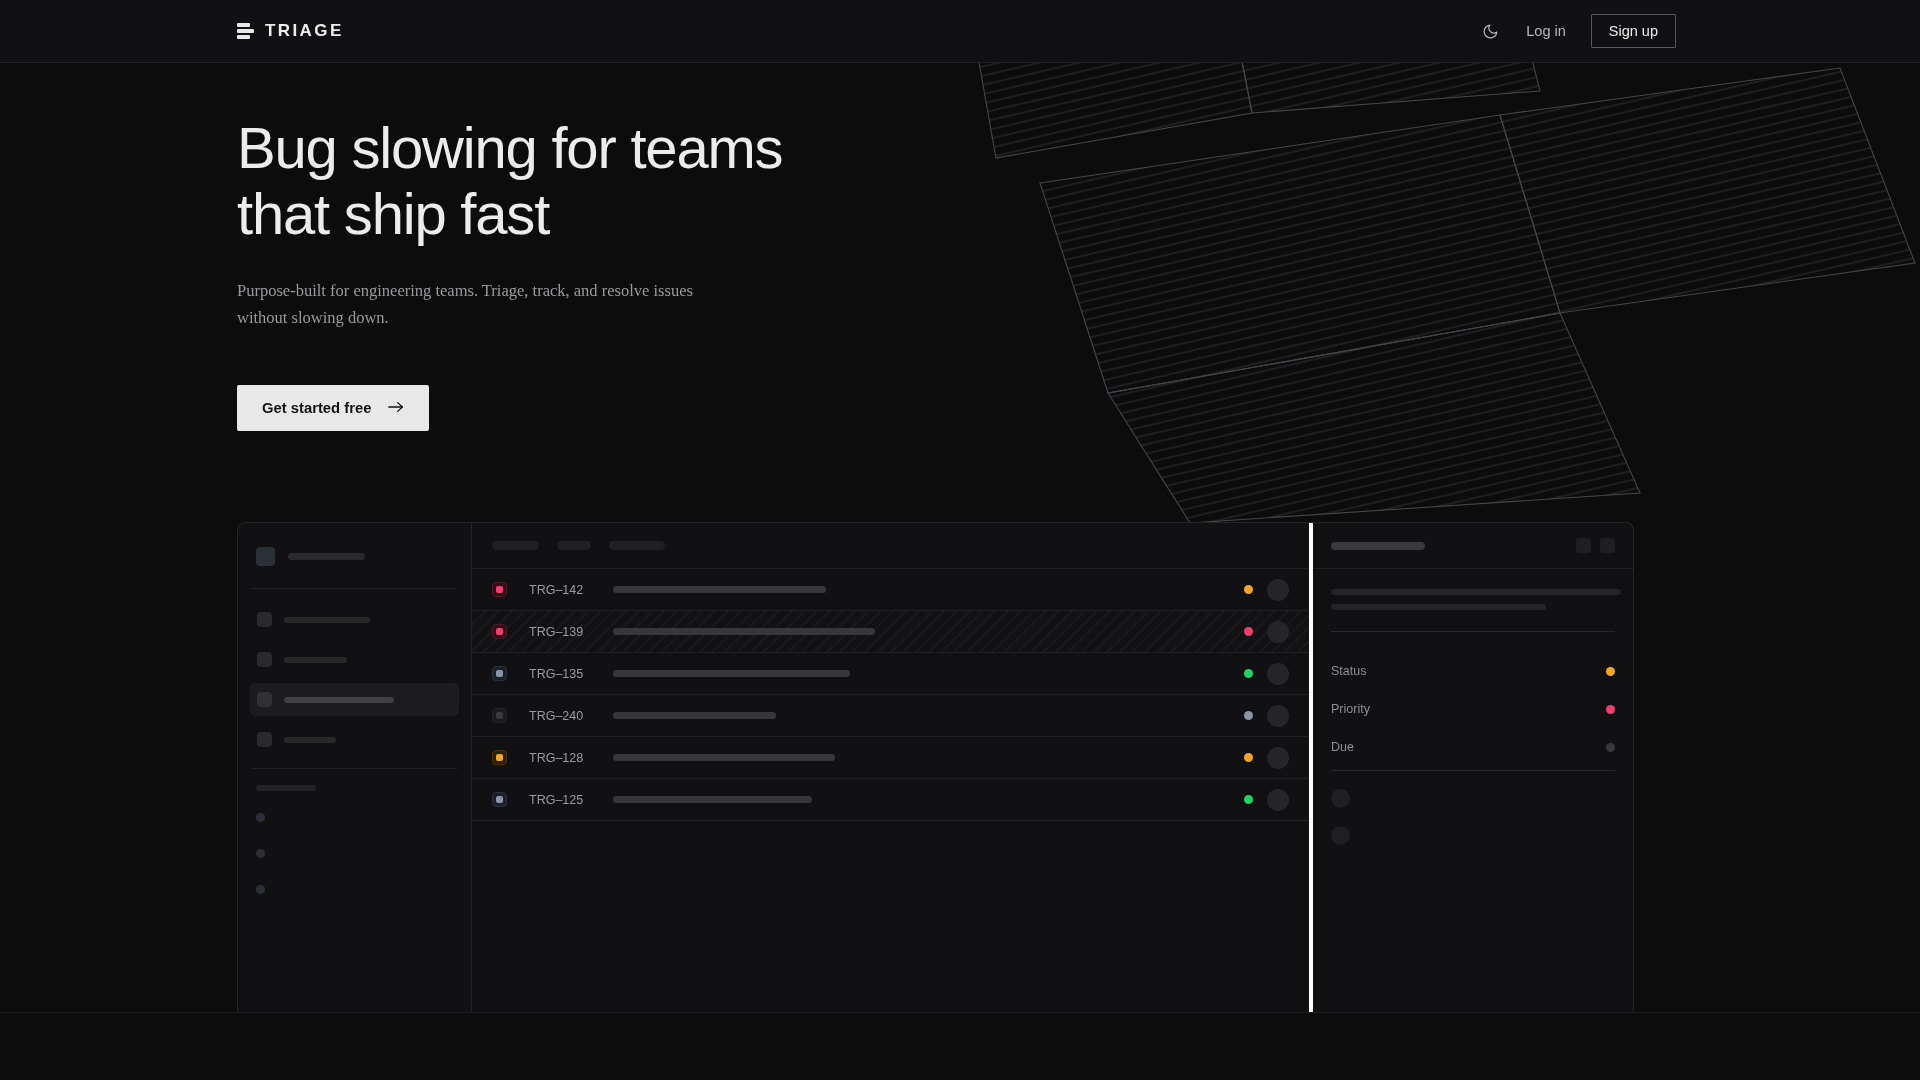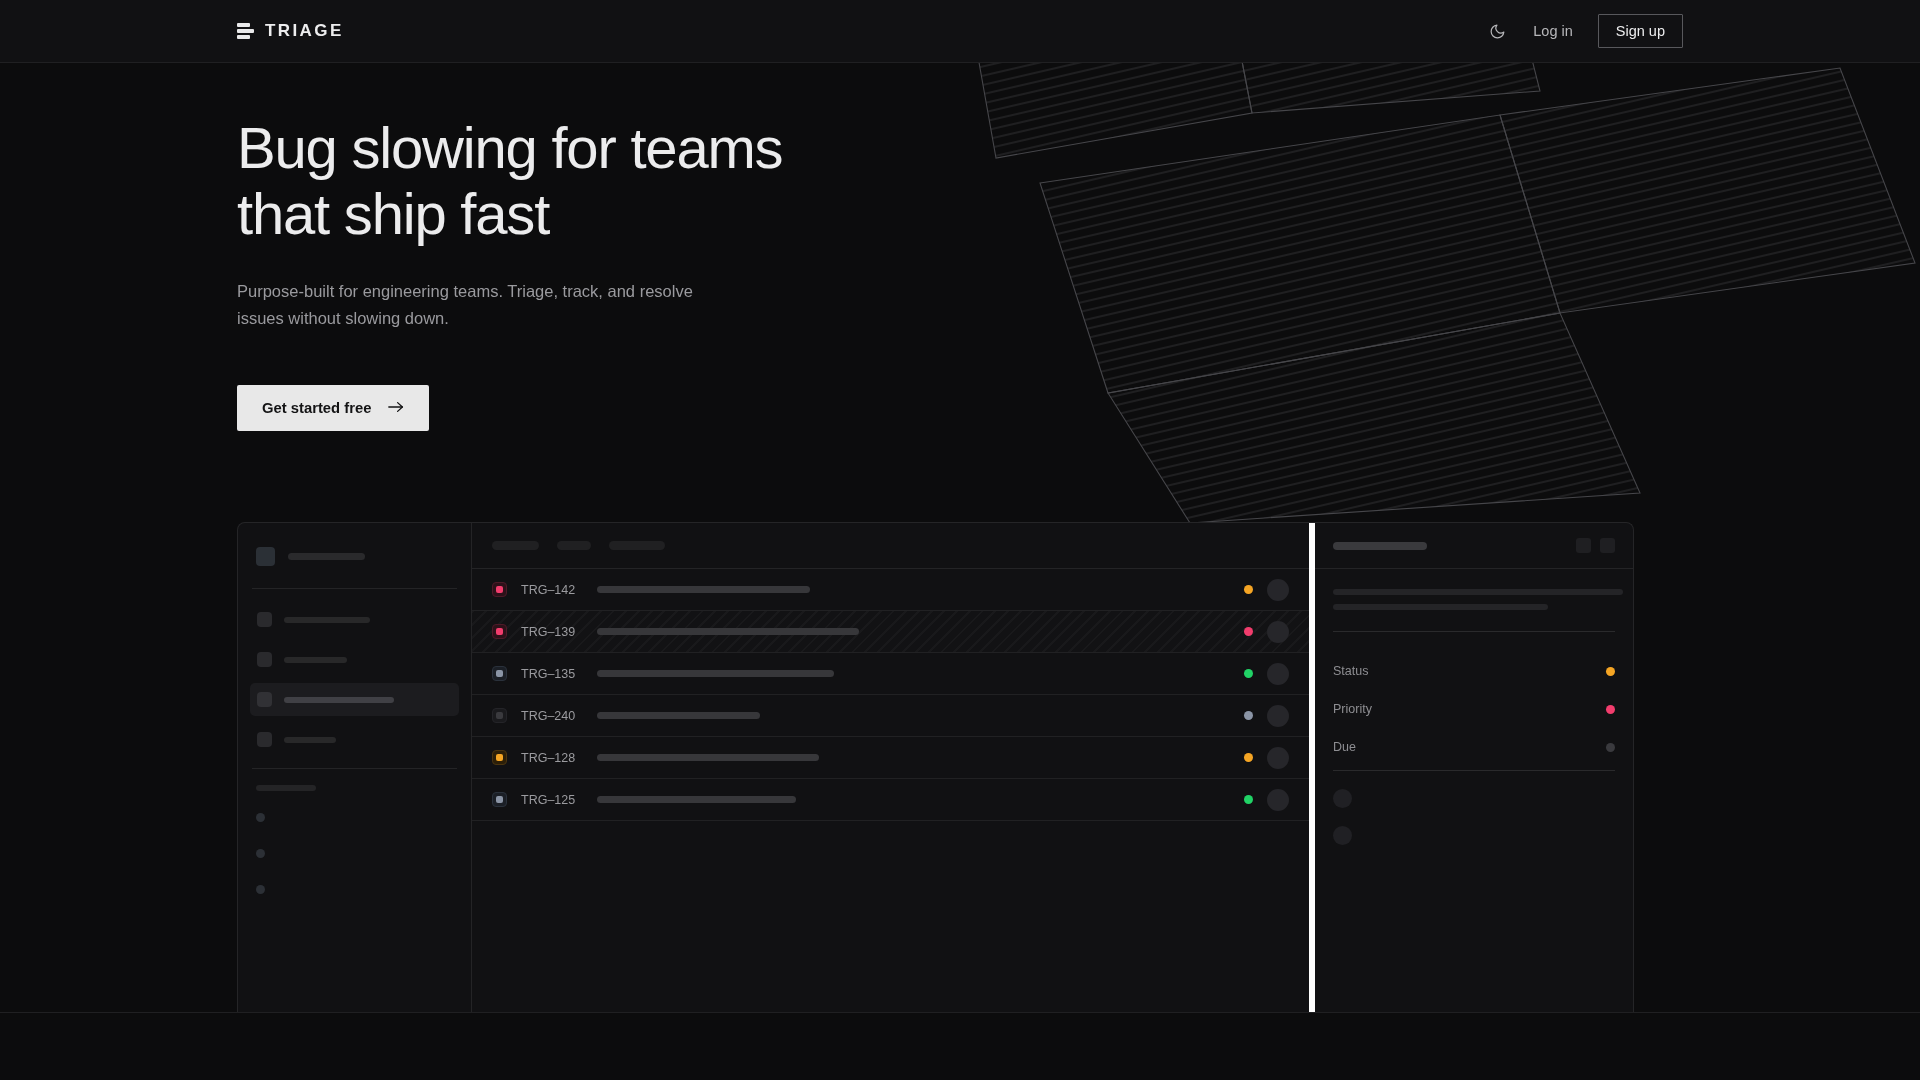--- a/index.html
+++ b/index.html
@@ -26,21 +26,21 @@
   .logo-mark { display: flex; flex-direction: column; gap: 2.5px; width: 17px; }
   .logo-mark i { display: block; height: 3.5px; background: #e9e9ea; border-radius: 1px; }
   .logo-mark i:nth-child(1) { width: 13px; }
   .logo-mark i:nth-child(2) { width: 17px; }
   .logo-mark i:nth-child(3) { width: 13px; }
   .logo-text {
     color: #ededee; font-size: 17px; font-weight: bold;
     letter-spacing: 2.4px;
   }
   .nav-right {
-    position: absolute; right: 237px; top: 50%; transform: translateY(-50%);
+    position: absolute; right: 244px; top: 50%; transform: translateY(-50%);
     display: flex; align-items: center; gap: 25px;
   }
   .moon-btn { width: 22px; height: 22px; display: flex; align-items: center; justify-content: center; cursor: pointer; }
   .login-link { color: #b7b7ba; font-size: 14.5px; cursor: pointer; }
   .signup-btn {
     border: 1px solid #58585c; background: transparent; color: #ededee;
     font-size: 14.5px; padding: 8px 17px; cursor: pointer;
     font-family: "Liberation Sans", sans-serif; border-radius: 1px;
   }
 
@@ -48,21 +48,21 @@
   .decor { position: absolute; top: 63px; right: 0; width: 980px; height: 460px; overflow: hidden; pointer-events: none; z-index: 1; }
 
   
   .hero { position: absolute; left: 237px; top: 115px; z-index: 5; }
   .hero h1 {
     color: #ececed; font-size: 58px; font-weight: normal;
     line-height: 1.13; letter-spacing: -1.2px; max-width: 700px;
   }
   .hero p {
     color: #9a9a9e; font-size: 16.5px; line-height: 1.62;
-    margin-top: 32px; max-width: 480px;
+    margin-top: 32px; max-width: 480px; font-family: Liberation Serif, serif;
   }
   .cta {
     margin-top: 53px; display: inline-flex; align-items: center; gap: 17px;
     background: #e8e8e8; color: #131314; border: none;
     padding: 15px 25px; font-size: 14.8px; font-weight: bold; cursor: pointer;
     font-family: "Liberation Sans", sans-serif; border-radius: 2px;
   }
 
   
   .mock {
@@ -91,37 +91,37 @@
 
   .mock-main { flex: 1; display: flex; flex-direction: column; min-width: 0; }
   .main-toolbar {
     height: 46px; border-bottom: 1px solid #242426;
     display: flex; align-items: center; gap: 18px; padding: 0 20px;
   }
   .tb-pill { height: 9px; background: #202022; border-radius: 5px; }
   .rows { display: flex; flex-direction: column; }
   .row {
     height: 42px; border-bottom: 1px solid #212123;
-    display: flex; align-items: center; padding: 0 20px; gap: 0;
+    display: flex; align-items: center; padding: 0 20px; gap: 8px;
     position: relative;
   }
   .row.hatched { background-image: repeating-linear-gradient(135deg, #19191b 0 2px, #121214 2px 9px); }
   .chip {
     width: 15px; height: 15px; border-radius: 4px;
     display: flex; align-items: center; justify-content: center;
     flex-shrink: 0;
   }
   .chip i { width: 7px; height: 7px; border-radius: 2px; display: block; }
   .row-id { color: #9b9b9f; font-size: 12.5px; margin-left: 14px; width: 62px; flex-shrink: 0; }
   .row-title { height: 7px; background: #37373a; border-radius: 4px; margin-left: 14px; }
   .row-right { margin-left: auto; display: flex; align-items: center; gap: 14px; }
   .row-dot { width: 9px; height: 9px; border-radius: 50%; }
   .row-avatar { width: 22px; height: 22px; border-radius: 50%; background: #26262a; }
 
-  .mock-detail { width: 324px; border-left: 6px solid #ffffff; flex-shrink: 0; text-align: center; }
+  .mock-detail { width: 324px; border-left: 4px solid #ffffff; flex-shrink: 0; text-align: center; }
   .dt-head { height: 46px; border-bottom: 1px solid #242426; display: flex; align-items: center; padding: 0 18px; }
   .dt-head-bar { height: 8px; width: 94px; background: #3a3a3d; border-radius: 4px; }
   .dt-head-btns { margin-left: auto; display: flex; gap: 9px; }
   .dt-sq { width: 15px; height: 15px; background: #1f1f22; border-radius: 3px; }
   .dt-body { padding: 20px 18px 0 18px; }
   .dt-title { height: 8px; width: 152px; background: #404044; border-radius: 4px; margin-bottom: 21px; }
   .dt-line { height: 6px; background: #242427; border-radius: 3px; margin-bottom: 9px; }
   .dt-div { height: 1px; background: #2a2a2c; margin: 21px 0 0 0; }
   .meta { padding: 20px 18px 0 18px; }
   .meta-row { display: flex; align-items: center; justify-content: space-between; height: 38px; }

